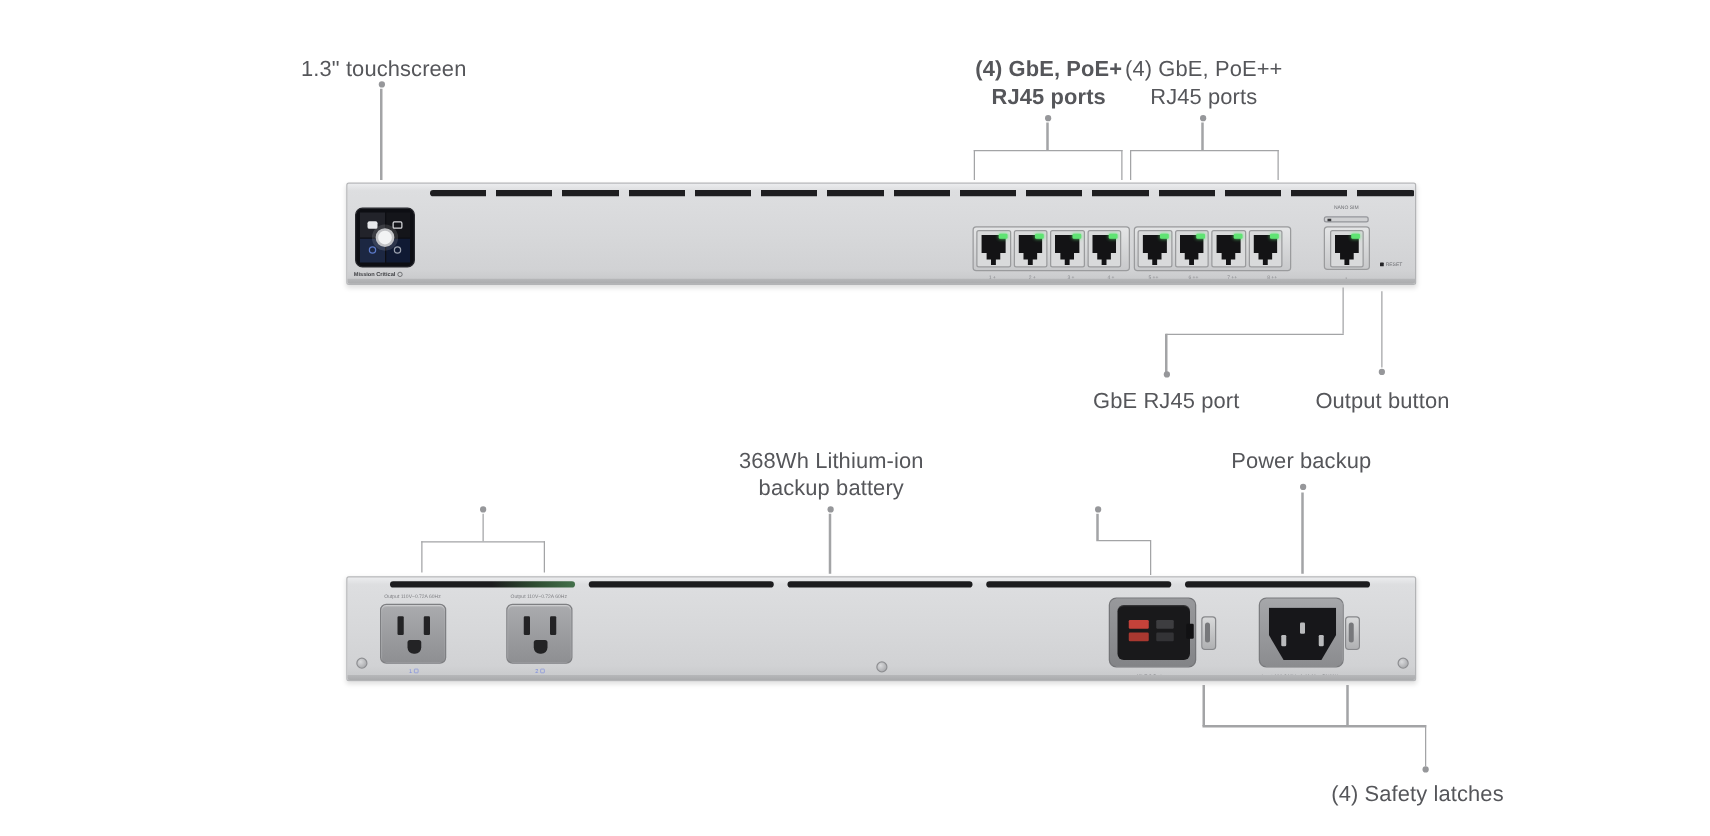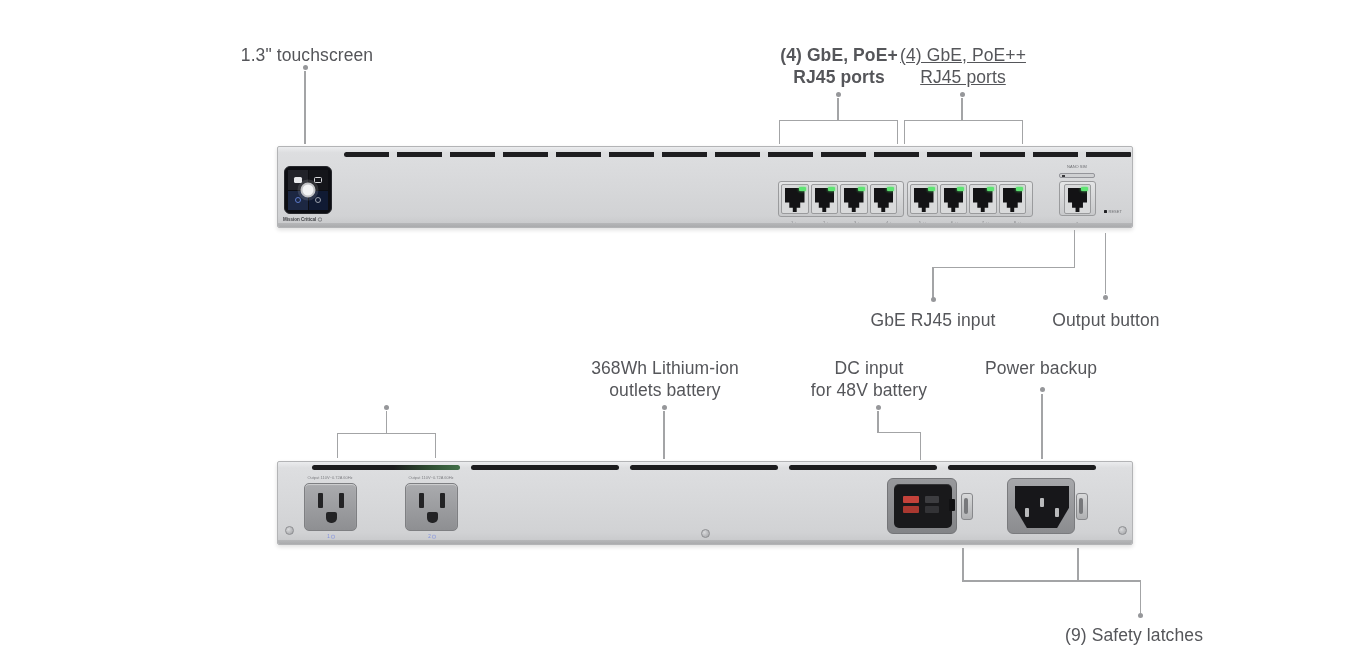--- a/index.html
+++ b/index.html
@@ -130,21 +130,21 @@
   <div class="vline" style="left:304.2px; top:71px; height:73px;"></div>
 
   <div class="callout-text" style="left:839px; top:44px;font-weight:bold;">
     <div>(4) GbE, PoE+</div>
     <div>RJ45 ports</div>
   </div>
   <div class="dot" style="left:835.5px; top:92px;"></div>
   <div class="vline" style="left:837.2px; top:98px; height:22px;"></div>
   <div class="bracket-down" style="left:779px; top:120px; width:119px; height:24px;"></div>
 
-  <div class="callout-text" style="left:963px; top:44px;text-decoration:underline;">
+  <div class="callout-text" style="left:963px; top:44px;">
     <div>(4) GbE, PoE++</div>
     <div>RJ45 ports</div>
   </div>
   <div class="dot" style="left:959.5px; top:92px;"></div>
   <div class="vline" style="left:961.2px; top:98px; height:22px;"></div>
   <div class="bracket-down" style="left:904px; top:120px; width:119px; height:24px;"></div>
 
   <div class="device" style="top:146px; height:82px;">
     <div class="vents-front"></div>
 
@@ -242,44 +242,40 @@
     </div>
 
     <div class="panel-base"></div>
   </div>
 
   <div class="vline" style="left:1073.5px; top:230px; height:37px;"></div>
   <div class="hline" style="left:933px; top:266.5px; width:142px;"></div>
   <div class="vline" style="left:932.2px; top:266.5px; height:31px;"></div>
   <div class="dot" style="left:930.5px; top:297px;"></div>
   <div class="callout-text" style="left:933px; top:309px;">
-    <div>GbE RJ45 input</div>
+    <div>GbE RJ45 port</div>
   </div>
 
   <div class="vline" style="left:1104.5px; top:233px; height:61px;"></div>
   <div class="dot" style="left:1102.8px; top:295px;"></div>
   <div class="callout-text" style="left:1106px; top:309px;">
     <div>Output button</div>
   </div>
 
   <div class="dot" style="left:384px; top:405px;"></div>
   <div class="vline" style="left:385.7px; top:411px; height:22px;"></div>
   <div class="bracket-down" style="left:337px; top:433px; width:99px; height:25px;"></div>
 
   <div class="callout-text" style="left:665px; top:357px;">
     <div>368Wh Lithium-ion</div>
-    <div>outlets battery</div>
+    <div>backup battery</div>
   </div>
   <div class="dot" style="left:661.5px; top:405px;"></div>
   <div class="vline" style="left:663.2px; top:411px; height:48px;"></div>
 
-  <div class="callout-text" style="left:869px; top:357px;">
-    <div>DC input</div>
-    <div>for 48V battery</div>
-  </div>
   <div class="dot" style="left:875.5px; top:405px;"></div>
   <div class="vline" style="left:877.2px; top:411px; height:21px;"></div>
   <div class="hline" style="left:877.2px; top:431.5px; width:43px;"></div>
   <div class="vline" style="left:919.5px; top:431.5px; height:28px;"></div>
 
   <div class="callout-text" style="left:1041px; top:357px;">
     <div>Power backup</div>
   </div>
   <div class="dot" style="left:1039.5px; top:387px;"></div>
   <div class="vline" style="left:1041.2px; top:394px; height:65px;"></div>
@@ -351,16 +347,16 @@
 
     <div class="panel-base"></div>
   </div>
 
   <div class="vline" style="left:962.2px; top:548px; height:33px;"></div>
   <div class="vline" style="left:1077.2px; top:548px; height:33px;"></div>
   <div class="hline" style="left:962.2px; top:580px; width:179px;"></div>
   <div class="vline" style="left:1139.7px; top:580px; height:33px;"></div>
   <div class="dot" style="left:1138px; top:613px;"></div>
   <div class="callout-text" style="left:1134px; top:624px;">
-    <div>(9) Safety latches</div>
+    <div>(4) Safety latches</div>
   </div>
 
 </div>
 
 </body></html>

